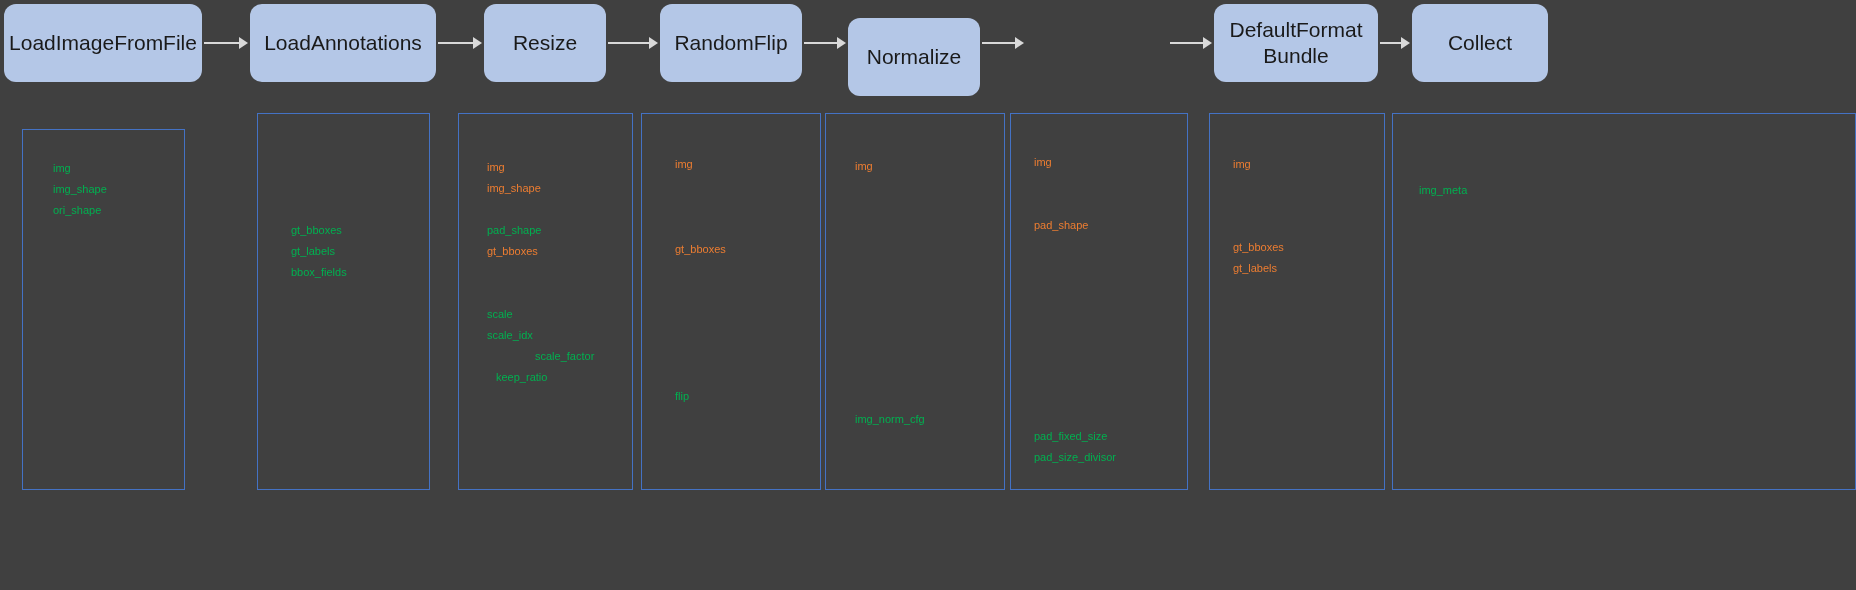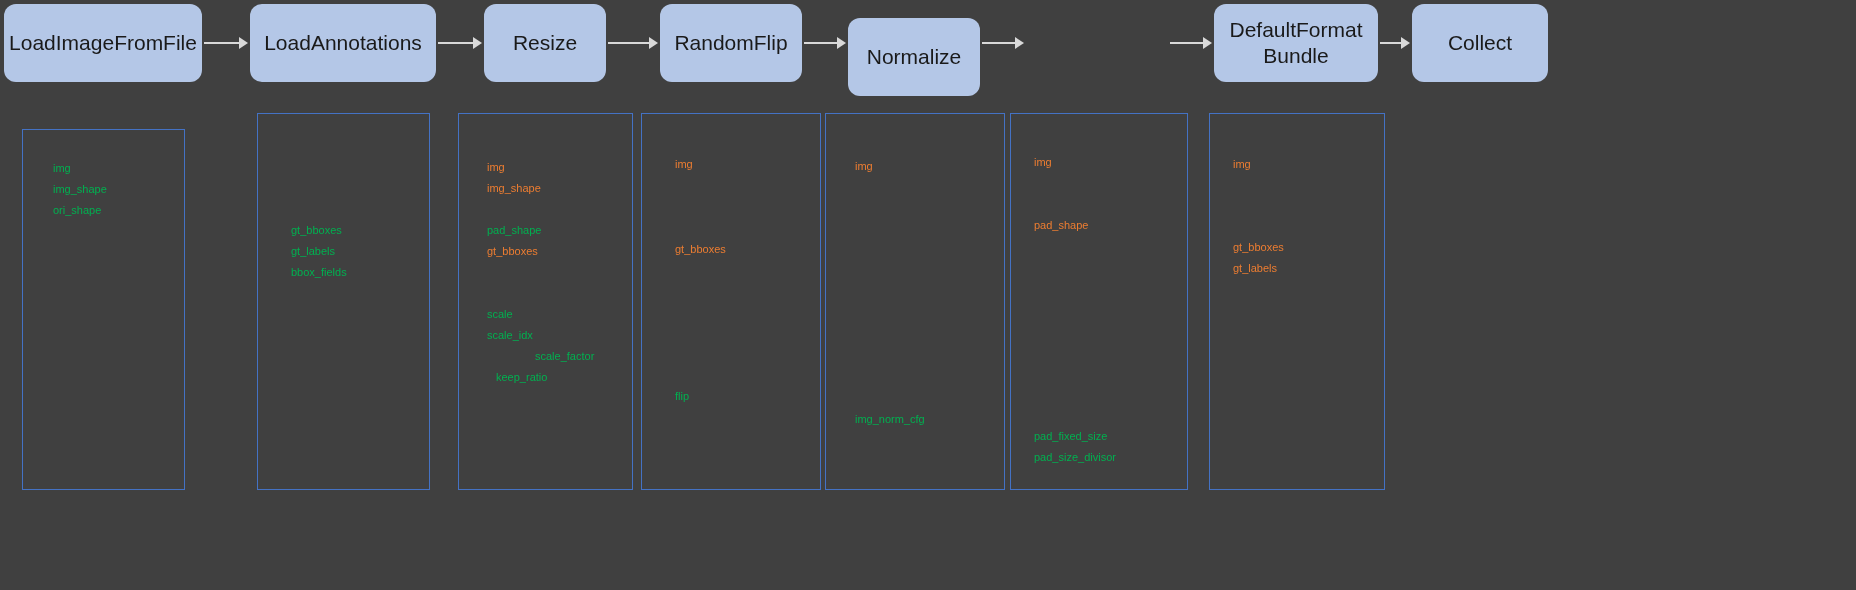--- a/index.html
+++ b/index.html
@@ -183,14 +183,17 @@
     <span class="key-item k-green" style="left:23px; top:312px;">pad_fixed_size</span>
     <span class="key-item k-green" style="left:23px; top:333px;">pad_size_divisor</span>
   </div>
 
   <div class="key-panel" style="left:1209px; top:113px; width:176px; height:377px;">
     <span class="key-item k-orange" style="left:23px; top:40px;">img</span>
     <span class="key-item k-orange" style="left:23px; top:123px;">gt_bboxes</span>
     <span class="key-item k-orange" style="left:23px; top:144px;">gt_labels</span>
   </div>
 
+  <div class="key-panel" style="left:1392px; top:113px; width:464px; height:377px;">
+    <span class="key-item k-green" style="left:26px; top:66px;">img_meta</span>
+  </div>
 
 </div>
 
 </body></html>

